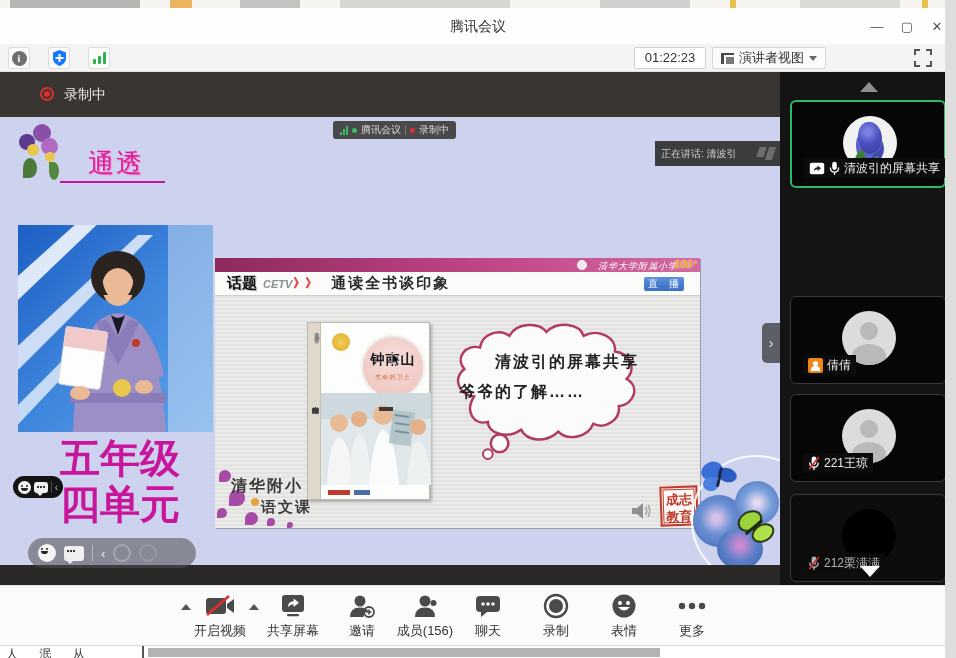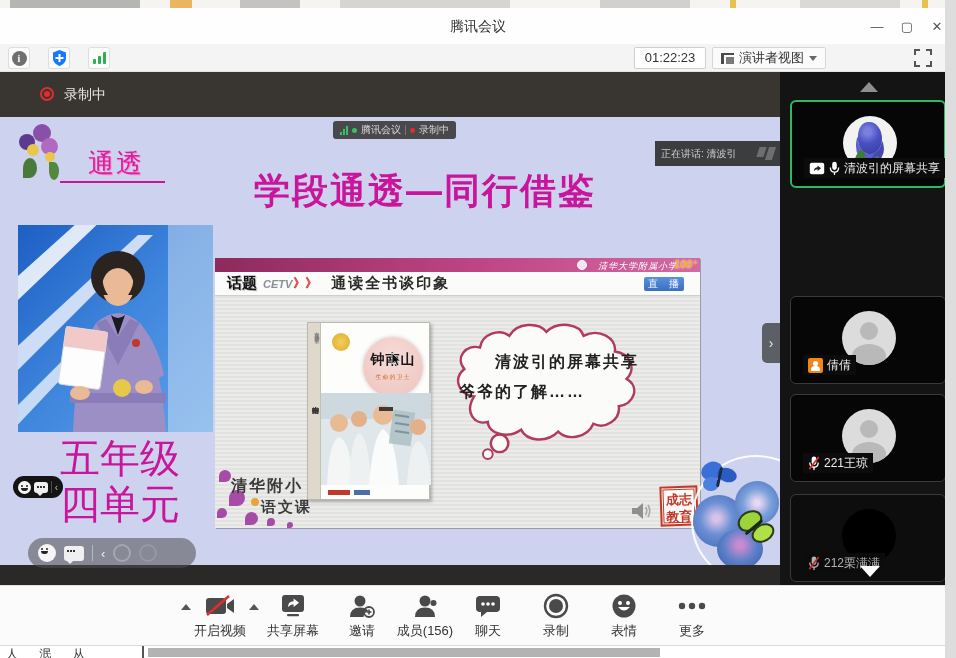--- a/index.html
+++ b/index.html
@@ -57,21 +57,21 @@
 
   .speaking-bar { position:absolute; left:655px; top:24px; width:125px; height:25px; background:rgba(48,48,48,.92); display:flex; align-items:center; padding:0 6px; gap:6px; font-size:10px; color:#cfcfcf; }
   .wave-icon { margin-left:auto; display:flex; gap:2px; }
   .wave-icon i { width:7px; height:10px; background:#6e6e6e; transform:skewX(-18deg); display:block; }
 
   .main-title { position:absolute; left:200px; top:50px; width:450px; text-align:center; font-size:36px; font-weight:bold; color:#c9159b; letter-spacing:2px; }
 
   
   .presenter { position:absolute; left:18px; top:108px; width:195px; height:207px; }
 
-  .grade { position:absolute; left:20px; top:318px; width:200px; text-align:center; font-size:40px; font-weight:normal; color:#c9159b; line-height:46px; }
+  .grade { position:absolute; left:20px; top:318px; width:200px; text-align:center; font-size:40px; font-weight:bold; color:#c9159b; line-height:46px; }
 
   
   .slide { position:absolute; left:215px; top:141px; width:485px; height:270px; background:repeating-linear-gradient(0deg,#ebebe9 0 2px,#e2e2e0 2px 4px); box-shadow:1px 1px 0 #9a9aa8; }
   .slide-topbar { position:absolute; left:0; top:0; width:485px; height:14px; background:linear-gradient(90deg,#8e2a5c,#c04586 55%,#d36aa2); display:flex; align-items:center; }
   .school-logo { position:absolute; right:113px; top:2px; width:10px; height:10px; border-radius:50%; background:#f3e6ee; border:1px solid #fff; }
   .school-name { position:absolute; right:22px; top:2px; font-size:9px; color:#fff; font-family:"Liberation Serif",serif; font-style:italic; letter-spacing:1px; }
   .anniv { position:absolute; right:2px; top:0px; font-size:11px; font-weight:bold; color:#f5a623; text-shadow:0 0 2px #fff; font-style:italic; }
   .slide-header { position:absolute; left:0; top:14px; width:485px; height:24px; background:#fbfbfa; border-bottom:1px solid #cfcfcf; display:flex; align-items:center; }
   .topic { font-size:15px; font-weight:bold; color:#111; margin-left:12px; text-shadow:1px 1px 0 #bbb; }
   .channel { font-size:11px; font-weight:bold; font-style:italic; color:#8a8f98; margin-left:6px; }
@@ -244,21 +244,20 @@
       </div>
 
       <div class="speaking-bar">
         <span>正在讲话: 清波引</span>
         <span class="wave-icon">
             <i></i>
             <i style="height:13px"></i>
           </span>
       </div>
 
-      <div class="main-title">学段通透—同行借鉴</div>
 
       <div class="presenter">
         <svg width="195" height="207" viewBox="0 0 195 207">
           <defs>
             <linearGradient id="bgblue" x1="0" y1="0" x2="1" y2="1">
               <stop offset="0" stop-color="#1d5fc4"></stop>
                 <stop offset="0.5" stop-color="#3f86dd"></stop>
                 <stop offset="1" stop-color="#5fa3ea"></stop>
             </linearGradient>
           </defs>

